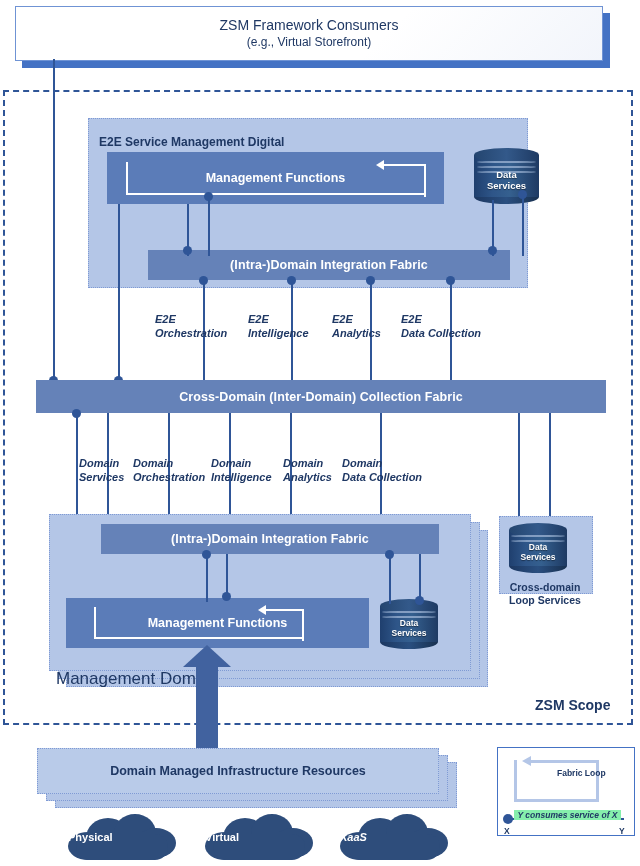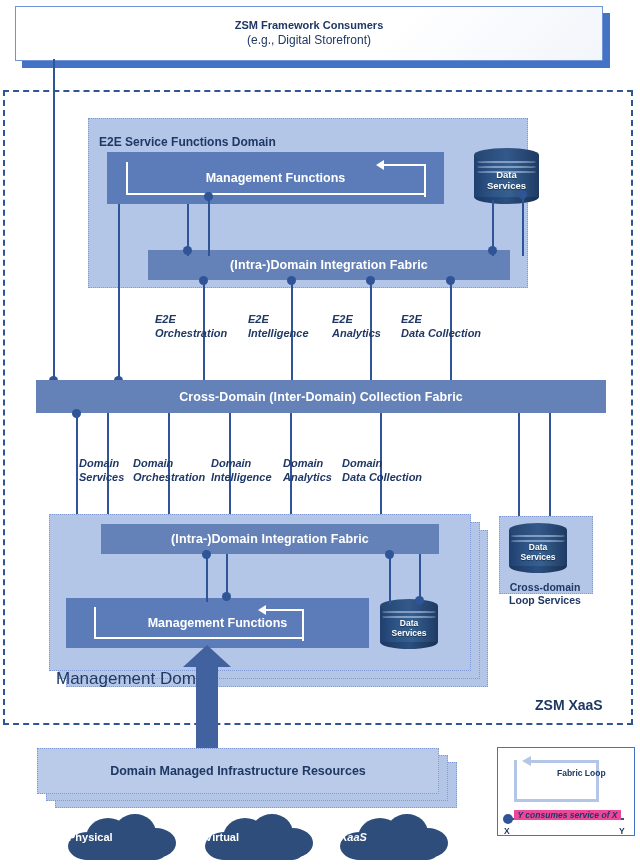--- a/index.html
+++ b/index.html
@@ -15,21 +15,21 @@
     left:22px;top:13px;width:588px;height:55px;
     background:#4472c4;
   }
   #consumer-box{
     left:15px;top:6px;width:586px;height:53px;
     background:linear-gradient(135deg,#ffffff 0%,#ffffff 62%,#f2f5fb 100%);
     border:1px solid #6f93d4;
     display:flex;flex-direction:column;align-items:center;justify-content:center;
     line-height:1.32;
   }
-  #consumer-box .t1{font-size:11px;font-weight:bold;color:#1f3864;}
+  #consumer-box .t1{font-size:14px;font-weight:normal;color:#1f3864;}
   #consumer-box .t2{font-size:12px;color:#1f3864;}
 
   
   #zsm-scope{
     left:3px;top:90px;width:626px;height:631px;
     border:2px dashed #2f5597;
   }
   #zsm-scope-label{
     left:535px;top:697px;font-size:14px;font-weight:bold;color:#1f3864;
   }
@@ -150,39 +150,39 @@
     left:522px;top:756px;width:0;height:0;
     border-top:5px solid transparent;border-bottom:5px solid transparent;
     border-right:9px solid #b4c6e7;
   }
   #legend-loop-label{left:557px;top:768px;font-size:8.5px;font-weight:bold;color:#1f3864;}
   #legend-line{left:508px;top:818px;width:116px;height:2px;background:#2f5597;}
   #legend-dot{left:503px;top:814px;width:10px;height:10px;border-radius:50%;background:#2f5597;}
   #legend-text{
     left:514px;top:810px;width:105px;text-align:center;
     font-size:8.5px;font-style:italic;font-weight:bold;color:#1f3864;
-    background:#ec4899;padding:0 1px;
+    background:#86efac;padding:0 1px;
   }
   #legend-x{left:504px;top:826px;font-size:8.5px;font-weight:bold;color:#1f3864;}
   #legend-y{left:619px;top:826px;font-size:8.5px;font-weight:bold;color:#1f3864;}
 </style>
 </head>
 <body>
 
 <div class="abs" id="consumer-shadow"></div>
 <div class="abs" id="consumer-box">
   <div class="t1">ZSM Framework Consumers</div>
-  <div class="t2">(e.g., Digital Storefront)</div>
+  <div class="t2">(e.g., Virtual Storefront)</div>
 </div>
 
 <div class="abs" id="zsm-scope"></div>
-<div class="abs" id="zsm-scope-label">ZSM XaaS</div>
+<div class="abs" id="zsm-scope-label">ZSM Scope</div>
 
 <div class="abs domain-panel" id="e2e-panel"></div>
-<div class="abs" id="e2e-title">E2E Service Functions Domain</div>
+<div class="abs" id="e2e-title">E2E Service Management Digital</div>
 
 <div class="abs mf-box" id="e2e-mf">
   <span>Management Functions</span>
 
   <div class="loop" style="left:19px;top:10px;width:0px;height:31px;border-right:none;border-left:2px solid #fff;"></div>
   <div class="loop-top" style="left:19px;top:41px;width:300px;"></div>
   <div class="loop" style="left:317px;top:12px;width:0;height:31px;border-left:2px solid #fff;border-right:none;"></div>
   <div class="loop-top" style="left:277px;top:12px;width:42px;"></div>
   <div class="loop-head" style="left:269px;top:8px;"></div>
 </div>

